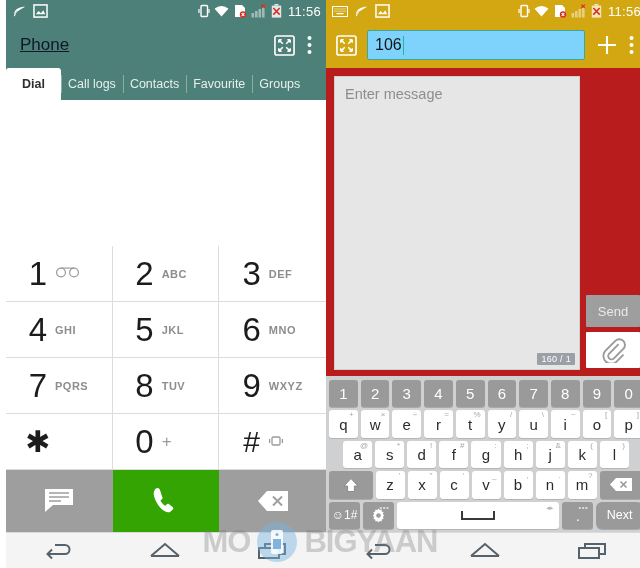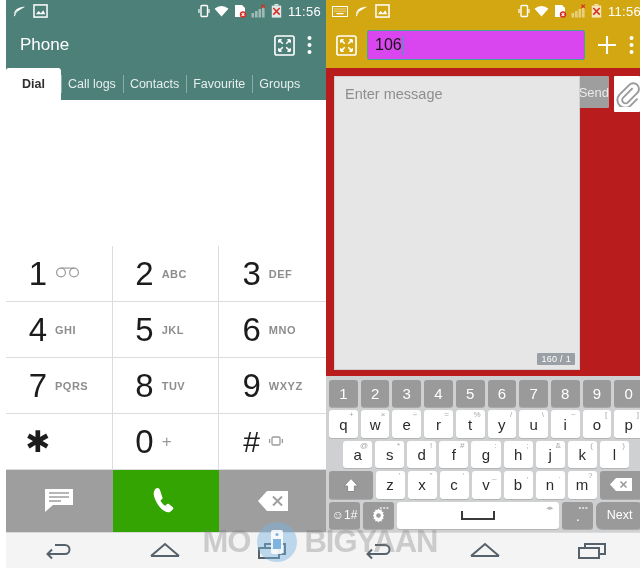--- a/index.html
+++ b/index.html
@@ -21,21 +21,21 @@
   .sb-right { display: flex; align-items: center; gap: 4px; margin-left: auto; }
   .sb-time { color: #ffffff; font-size: 13px; letter-spacing: .3px; padding-left: 2px; }
   .ico { display: inline-block; line-height: 0; }
 
   
   .teal { background: #4d8078; }
   .appbar-teal {
     background: #4d8078; height: 46px; flex: 0 0 46px;
     display: flex; align-items: center; padding: 0 8px 0 14px;
   }
-  .appbar-title { color: #ffffff; font-size: 17px; font-weight: 400; }
+  .appbar-title { color: #0f172a; font-size: 17px; font-weight: 400; text-decoration: underline; }
   .appbar-actions { margin-left: auto; display: flex; align-items: center; gap: 12px; padding-right: 6px; }
 
   .tabbar { background: #4d8078; height: 32px; flex: 0 0 32px; display: flex; align-items: flex-end; }
   .tab {
     color: #e6efed; font-size: 12.5px; height: 32px;
     display: flex; align-items: center; justify-content: center;
     padding: 0 7px; position: relative; white-space: nowrap;
   }
   .tab + .tab::before {
     content: ""; position: absolute; left: 0; top: 7px; bottom: 7px;
@@ -65,39 +65,39 @@
   .act { flex: 1 1 0; display: flex; align-items: center; justify-content: center; }
   .act.call { background: #33a402; }
 
   
   .gold { background: #d3a712; }
   .appbar-gold {
     background: #d3a712; height: 46px; flex: 0 0 46px;
     display: flex; align-items: center; gap: 10px; padding: 0 8px 0 10px;
   }
   .recipient-input {
-    flex: 1 1 auto; height: 30px; background: #d946ef;
+    flex: 1 1 auto; height: 30px; background: #7dd3fc;
     border: 1.5px solid #3fa79a; border-radius: 2px;
     display: flex; align-items: center; padding: 0 7px;
     font-size: 16px; color: #141414;
   }
   .caret { width: 1.5px; height: 19px; background: #1fb5a8; margin-left: 1px; }
 
   .msg-area { flex: 1 1 auto; background: #b91c1c; display: flex; padding: 8px 6px 6px 8px; gap: 6px; }
   .msg-box {
     flex: 1 1 auto; background: #e6e6e6; border: 1px solid #d0d0d0;
     position: relative; padding: 9px 10px;
   }
   .msg-placeholder { color: #8d8d8d; font-size: 14.5px; }
   .char-count {
     position: absolute; right: 4px; bottom: 4px;
     background: #9aa0a6; color: #ffffff; font-size: 9px;
     padding: 1px 4px; border-radius: 1px; letter-spacing: .3px;
   }
-  .msg-side { width: 54px; display: flex; justify-content: flex-end; gap: 5px; padding-bottom: 2px; }
+  .msg-side { width: 54px; display: flex; flex-direction: column; justify-content: flex-end; gap: 5px; padding-bottom: 2px; }
   .send-btn {
     height: 32px; background: #9e9e9e; color: #e9e9e9;
     display: flex; align-items: center; justify-content: center;
     font-size: 13px; border-radius: 1px;
   }
   .attach-btn { height: 36px; background: #ffffff; display: flex; align-items: center; justify-content: center; border-radius: 1px; }
 
   
   .keyboard { flex: 0 0 156px; background: #cfd0d1; padding: 4px 3px 3px; display: flex; flex-direction: column; gap: 3px; position: relative; }
   .krow { display: flex; gap: 3px; flex: 1 1 0; }

